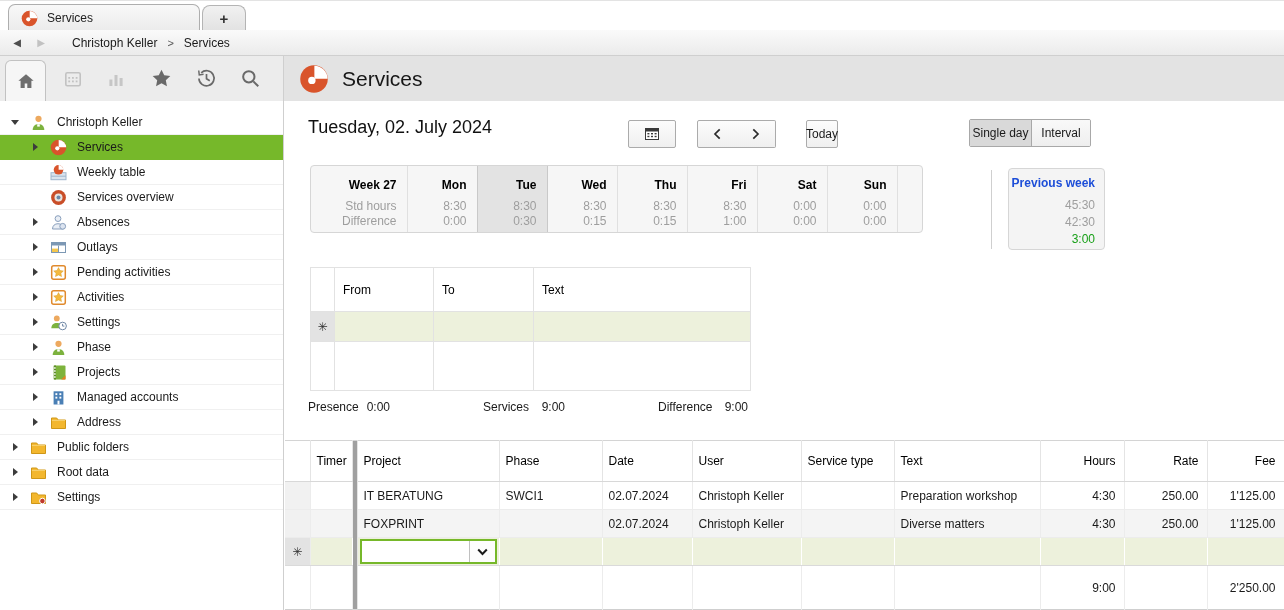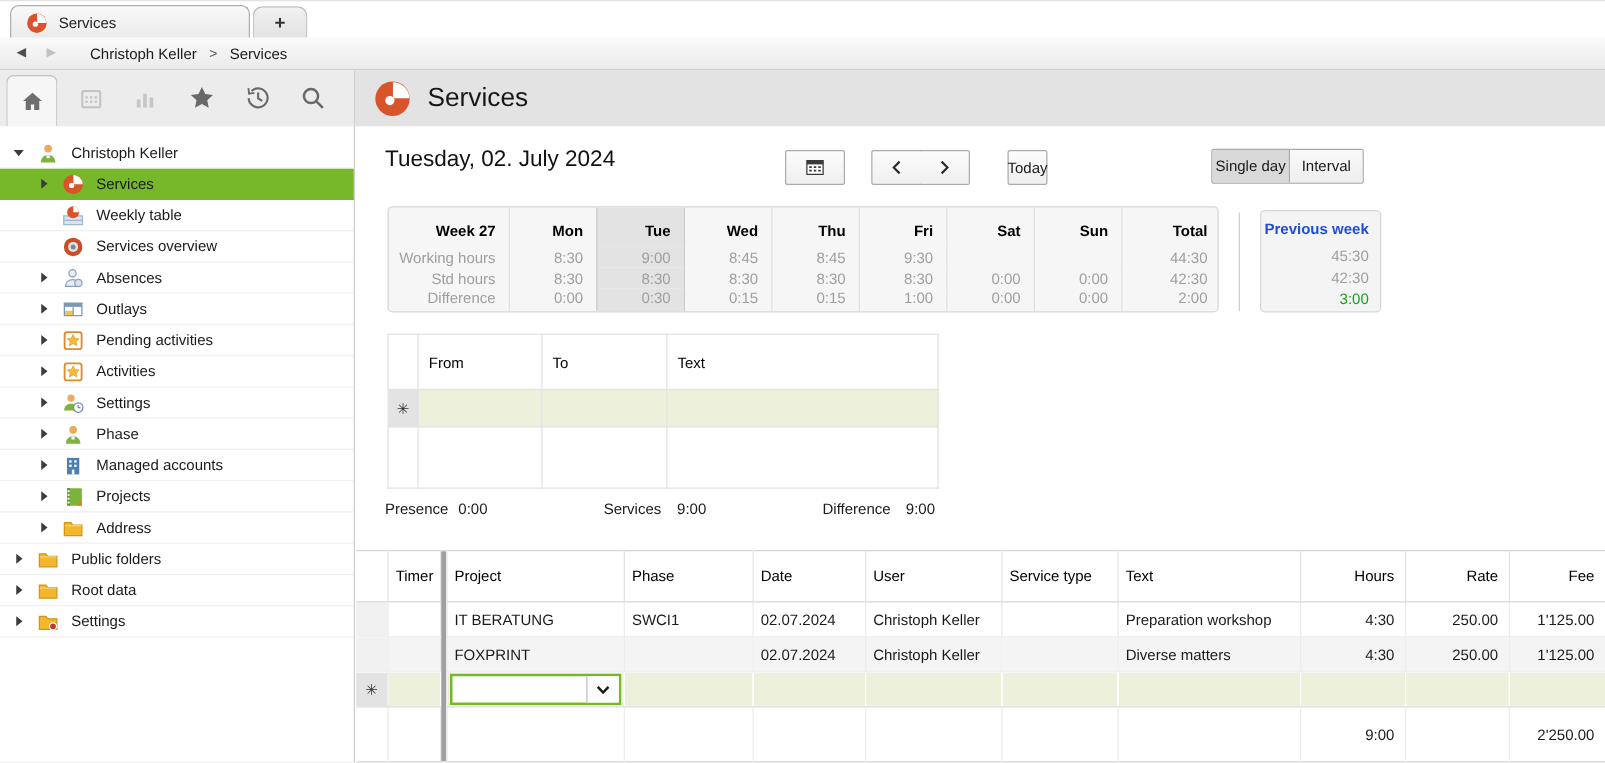--- a/index.html
+++ b/index.html
@@ -58,21 +58,21 @@
   .date-heading { position:absolute; left:308px; top:117px; font-size:18px; font-weight:normal; color:#111; }
   .btn { position:absolute; height:28px; background:linear-gradient(#fcfcfc,#efefef);
          border:1px solid #ababab; border-radius:2px; display:flex; align-items:center; justify-content:center;
          font-size:12px; color:#1a1a1a; cursor:default; }
   .seg { position:absolute; height:28px; display:flex; border:1px solid #a8a8a8; border-radius:2px; overflow:hidden; }
   .seg span { display:flex; align-items:center; justify-content:center; height:100%; font-size:12px; }
   .seg .on  { background:#d9d9d9; width:61px; }
   .seg .off { background:linear-gradient(#f9f9f9,#eee); width:59px; border-left:1px solid #a8a8a8; }
 
   
-  .wkwrap { position:absolute; left:310px; top:165px; width:665px; border:1px solid #d6d6d6;
+  .wkwrap { position:absolute; left:310px; top:165px; width:613px; border:1px solid #d6d6d6;
             border-radius:4px; background:#f6f6f6; overflow:hidden; }
   table.wk { border-collapse:collapse; width:100%; table-layout:fixed; }
   table.wk td { text-align:right; padding-right:10px; font-size:12px; border-left:1px solid #e0e0e0; }
   table.wk td:first-child { border-left:none; }
   table.wk tr.h td { height:31px; font-weight:bold; color:#000; vertical-align:bottom; padding-bottom:5px; }
   table.wk tr.v td { height:17px; color:#9e9e9e; }
   table.wk tr.v:last-child td { padding-bottom:4px; }
   table.wk td.hl { background:#e3e3e3; border-left-color:#c9c9c9; }
   table.wk td.hlr { border-left-color:#c9c9c9; }
   table.wk td.pos { color:#18a018; }
@@ -316,48 +316,48 @@
             </svg>
           </span>
         <span class="tl">Phase</span>
       </div>
       <div class="ti l1">
         <span class="tw">
             <i class="ar"></i>
           </span>
         <span class="ic">
             <svg width="17" height="17" viewBox="0 0 17 17">
+              <rect x="3.8" y="1.5" width="11.7" height="14" rx="1" fill="#7db33c"></rect>
+              <rect x="3.8" y="1.5" width="2.2" height="14" fill="#5e8c2a"></rect>
+              <circle cx="4.9" cy="4" r="1" fill="#dfe9d2"></circle>
+              <circle cx="4.9" cy="7" r="1" fill="#dfe9d2"></circle>
+              <circle cx="4.9" cy="10" r="1" fill="#dfe9d2"></circle>
+              <circle cx="4.9" cy="13" r="1" fill="#dfe9d2"></circle>
+              <path d="M15.5 11.2l-4.3 4.3h4.3z" fill="#e67e22"></path>
+            </svg>
+          </span>
+        <span class="tl">Projects</span>
+      </div>
+      <div class="ti l1">
+        <span class="tw">
+            <i class="ar"></i>
+          </span>
+        <span class="ic">
+            <svg width="17" height="17" viewBox="0 0 17 17">
               <rect x="3.6" y="2.3" width="9.8" height="13.2" fill="#4a7fb5"></rect>
               <g fill="#fff">
                 <rect x="5.4" y="4.2" width="1.9" height="1.9"></rect>
                 <rect x="9.4" y="4.2" width="1.9" height="1.9"></rect>
                 <rect x="5.4" y="7.7" width="1.9" height="1.9"></rect>
                 <rect x="9.4" y="7.7" width="1.9" height="1.9"></rect>
                 <rect x="7.5" y="11.7" width="2" height="3.8"></rect>
               </g>
             </svg>
           </span>
         <span class="tl">Managed accounts</span>
-      </div>
-      <div class="ti l1">
-        <span class="tw">
-            <i class="ar"></i>
-          </span>
-        <span class="ic">
-            <svg width="17" height="17" viewBox="0 0 17 17">
-              <rect x="3.8" y="1.5" width="11.7" height="14" rx="1" fill="#7db33c"></rect>
-              <rect x="3.8" y="1.5" width="2.2" height="14" fill="#5e8c2a"></rect>
-              <circle cx="4.9" cy="4" r="1" fill="#dfe9d2"></circle>
-              <circle cx="4.9" cy="7" r="1" fill="#dfe9d2"></circle>
-              <circle cx="4.9" cy="10" r="1" fill="#dfe9d2"></circle>
-              <circle cx="4.9" cy="13" r="1" fill="#dfe9d2"></circle>
-              <path d="M15.5 11.2l-4.3 4.3h4.3z" fill="#e67e22"></path>
-            </svg>
-          </span>
-        <span class="tl">Projects</span>
       </div>
       <div class="ti l1">
         <span class="tw">
             <i class="ar"></i>
           </span>
         <span class="ic">
             <svg width="17" height="17" viewBox="0 0 17 17">
               <path d="M1.5 4h5.2l1.5 2h7.3v8.5H1.5z" fill="#f3b72e" stroke="#cf9717"></path>
               <path d="M1.9 6.4h13.2" stroke="#f8d374"></path>
             </svg>
@@ -464,31 +464,20 @@
         <td>Mon</td>
         <td class="hl">Tue</td>
         <td class="hlr">Wed</td>
         <td>Thu</td>
         <td>Fri</td>
         <td>Sat</td>
         <td>Sun</td>
         <td>Total</td>
       </tr>
       <tr class="v">
-        <td>Working hours</td>
-        <td>8:30</td>
-        <td class="hl">9:00</td>
-        <td class="hlr">8:45</td>
-        <td>8:45</td>
-        <td>9:30</td>
-        <td></td>
-        <td></td>
-        <td>44:30</td>
-      </tr>
-      <tr class="v">
         <td>Std hours</td>
         <td>8:30</td>
         <td class="hl">8:30</td>
         <td class="hlr">8:30</td>
         <td>8:30</td>
         <td>8:30</td>
         <td>0:00</td>
         <td>0:00</td>
         <td>42:30</td>
       </tr>

